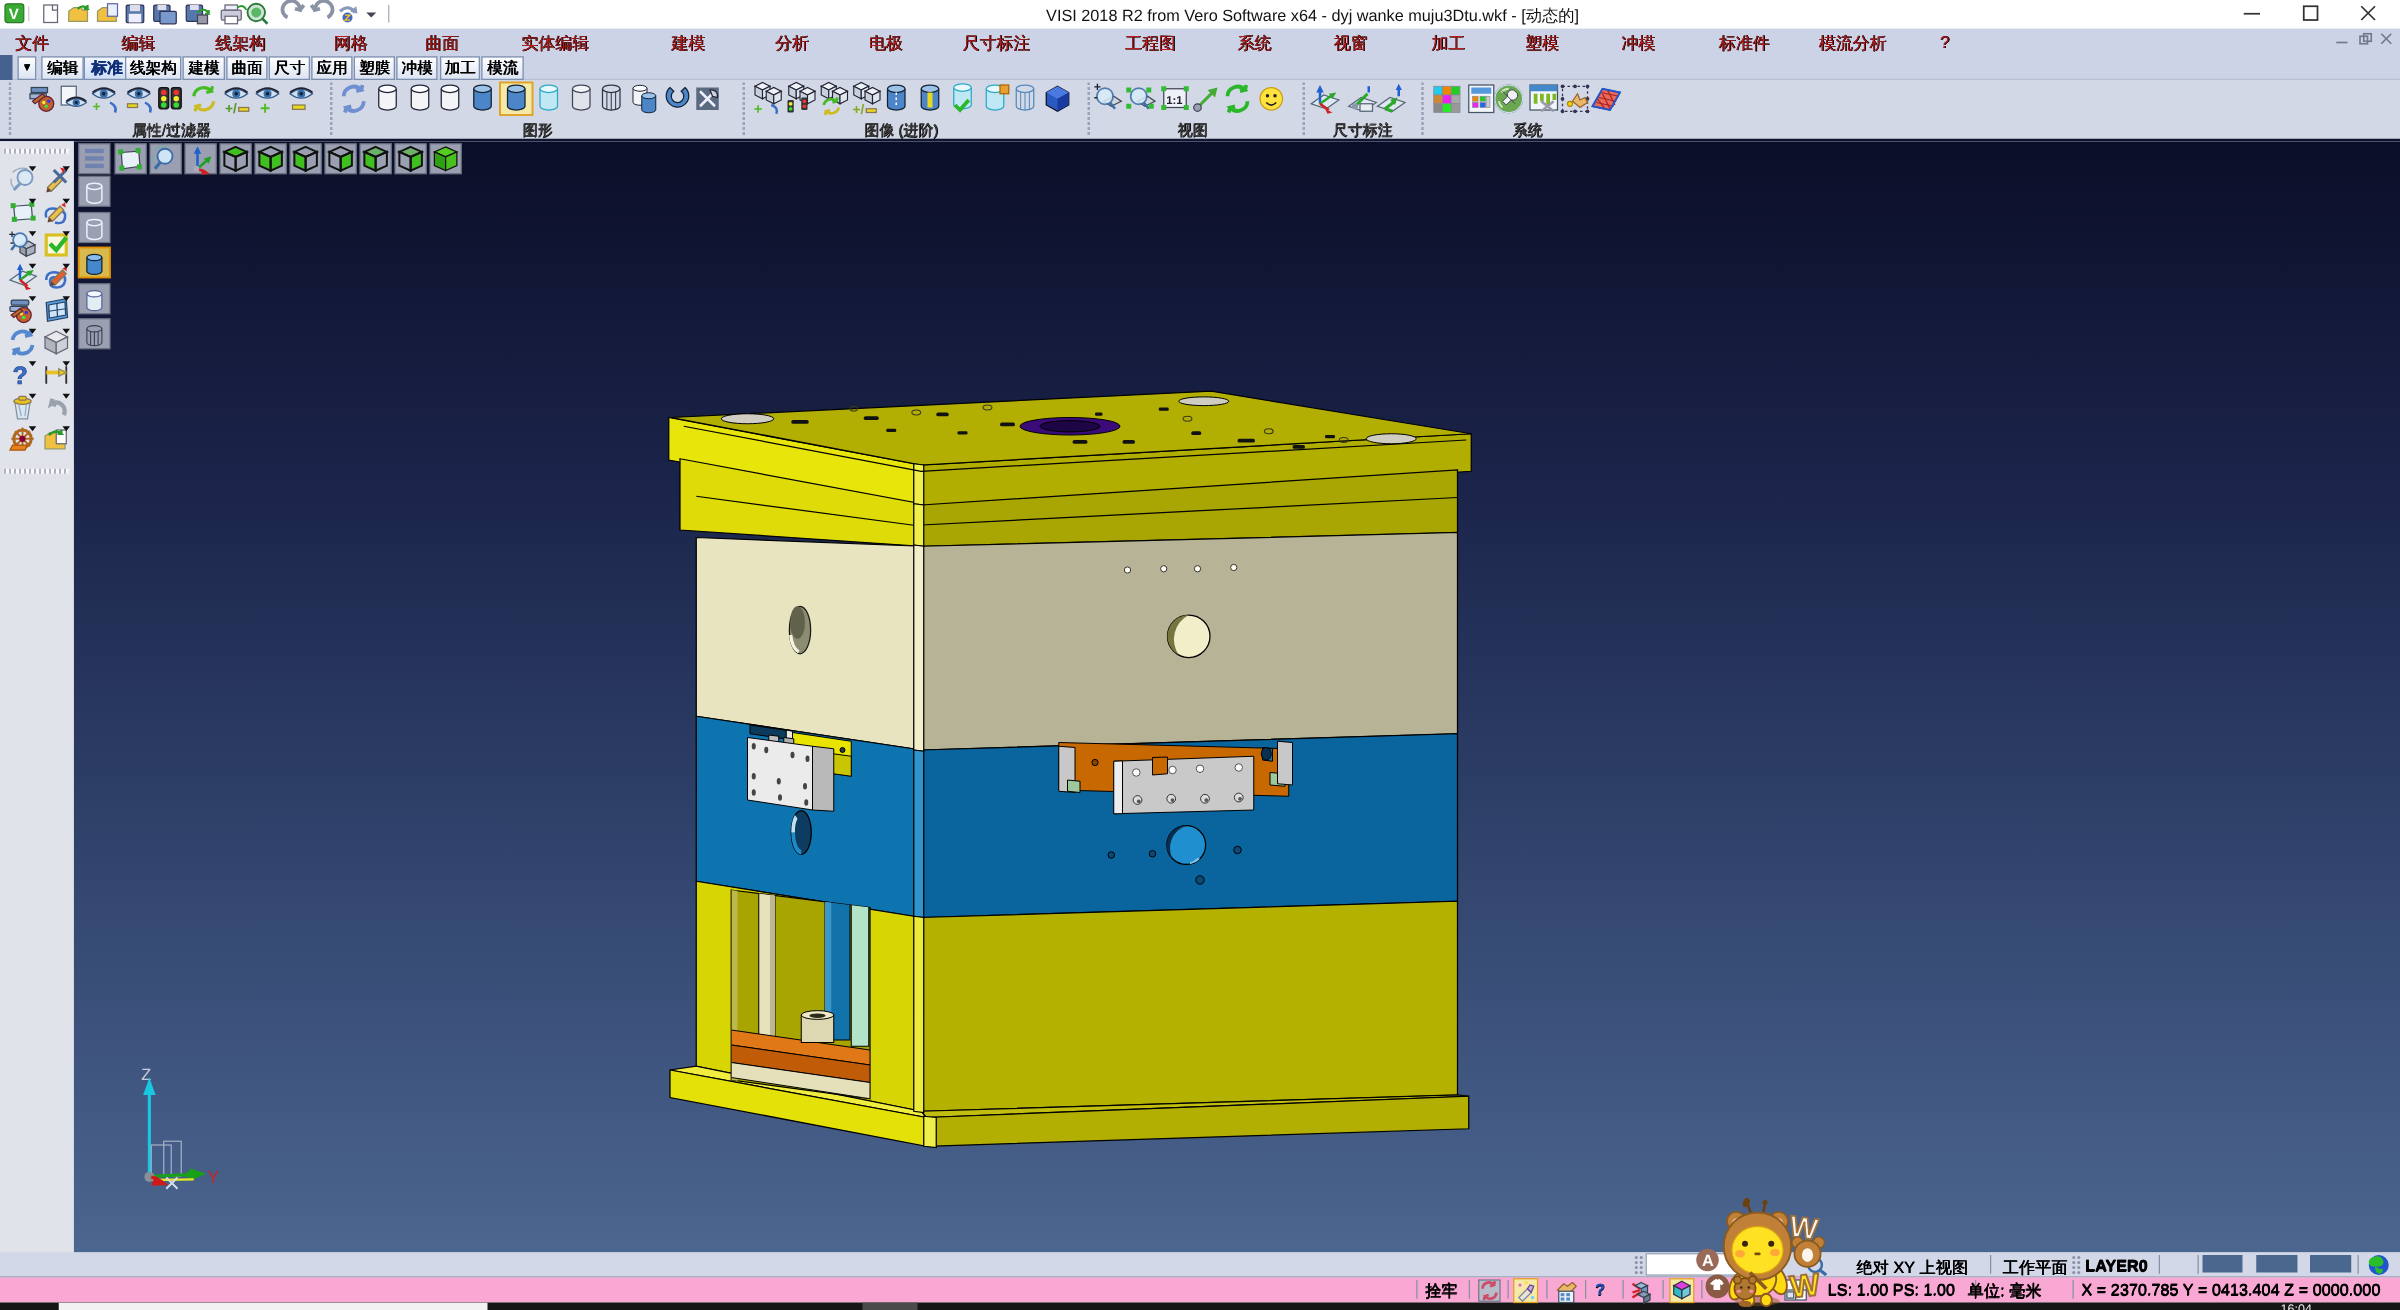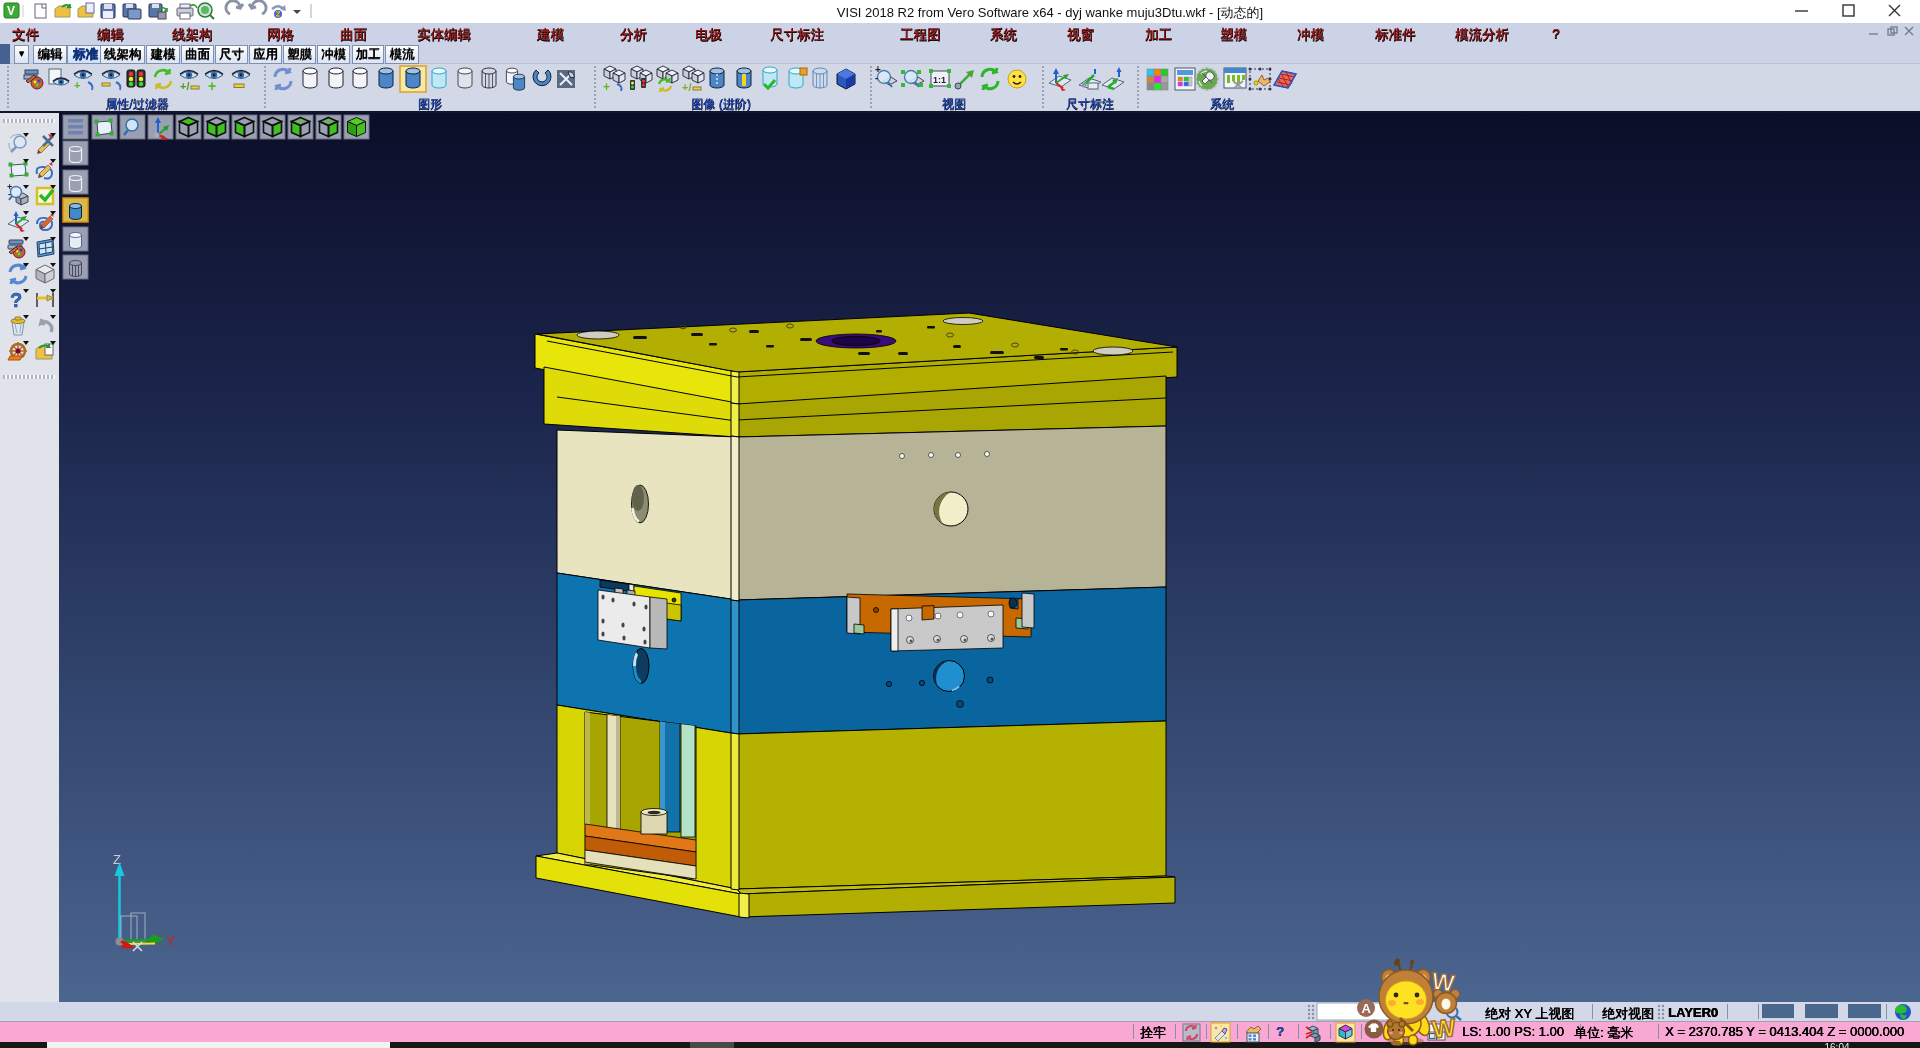--- a/index.html
+++ b/index.html
@@ -5,21 +5,21 @@
 html,body{width:1920px;height:1048px;overflow:hidden;font-family:"Liberation Sans",sans-serif;position:relative;background:#d3d8e6}
 .ab{position:absolute}
 #titlebar{left:0;top:0;width:1920px;height:23px;background:#ffffff}
 #title{left:180px;top:4px;width:1740px;text-align:center;font-size:13px;color:#111}
 #menubar{left:0;top:23px;width:1920px;height:21px;background:#ccd3e6}
 #menubar span{position:absolute;top:3px;font-size:13.5px;color:#b91c1c;text-shadow:0.5px 0 #000,0 0.5px #000,0.5px 0.5px #000}
 #tabrow{left:0;top:44px;width:1920px;height:20px;background:#ccd3e6;border-bottom:1px solid #b8c0d4}
 .tab{position:absolute;top:1px;height:19px;border:1px solid #7e90b0;background:linear-gradient(#fdfeff,#dde4f2);font-size:12.5px;color:#000;text-align:center;line-height:17px;text-shadow:0.5px 0 currentColor,0 0.5px currentColor}
 .tabsel{background:linear-gradient(#eef4fd,#cfdef7);color:#10307a;font-weight:bold}
 #ribbon{left:0;top:64px;width:1920px;height:47px;background:#d3d8e6}
-.rlbl{position:absolute;top:32px;font-size:12px;color:#1d4ed8;white-space:nowrap;transform:translateX(-50%);text-shadow:0.5px 0 #000,0 0.5px #000}
+.rlbl{position:absolute;top:32px;font-size:12px;color:#404040;white-space:nowrap;transform:translateX(-50%);text-shadow:0.5px 0 #000,0 0.5px #000}
 .rsep{position:absolute;top:2px;height:42px;width:2px;background-image:repeating-linear-gradient(#9aa2b8 0 2px,transparent 2px 4px)}
 #vpborder{left:0;top:111px;width:1920px;height:2px;background:#10142e}
 #leftpanel{left:0;top:113px;width:59px;height:889px;background:#e0e3ea}
 .dots{position:absolute;left:3px;width:52px;height:4px;background-image:repeating-linear-gradient(90deg,#b0b4c0 0 2px,#f8f8fa 2px 4px)}
 #viewport{left:59px;top:113px;width:1861px;height:889px}
 #statusA{left:0;top:1002px;width:1920px;height:20px;background:#d2d8e8;border-bottom:1px solid #9aa2b4}
 #statusB{left:0;top:1022px;width:1920px;height:20px;background:#f9a8d4}
 #statusA span,#statusB span{position:absolute;font-size:13px;color:#000;top:3px;white-space:nowrap;text-shadow:0.4px 0 #000,0 0.4px #000}
 #statusB span{top:2px}
 .vsep{position:absolute;top:2px;height:15px;width:1px;background:#8890a4}
@@ -916,21 +916,21 @@
 <rect x="63" y="255" width="25" height="24" fill="#9aa0b2" stroke="#6a7080"></rect>
 <g fill="none" stroke="#3a4252" stroke-width="0.9">
       <ellipse cx="75.5" cy="263" rx="6" ry="2.5"></ellipse>
       <path d="M69.5,263 v11 a6,2.5 0 0,0 12,0 v-11 M72.5,265 v11 M75.5,265.5 v11 M78.5,265 v11"></path>
     </g>
 </svg>
 
 <div class="ab" id="statusA">
 <span style="left:1485px">绝对 XY 上视图</span>
 <div class="vsep" style="left:1592px"></div>
-<span style="left:1602px">绝对视图</span>
+<span style="left:1602px">工作平面</span>
 <span style="left:1668px;font-weight:bold">LAYER0</span>
 <div class="vsep" style="left:1727px"></div>
 <div class="vsep" style="left:1758px"></div>
 <div class="ab" style="left:1762px;top:2px;width:32px;height:14px;background:#4a688e"></div>
 <div class="ab" style="left:1805px;top:2px;width:33px;height:14px;background:#4a688e"></div>
 <div class="ab" style="left:1848px;top:2px;width:33px;height:14px;background:#4a688e"></div>
 <div class="vsep" style="left:1886px"></div>
 </div>
 <div class="ab" id="statusB">
 <div class="vsep" style="left:1133px"></div>

